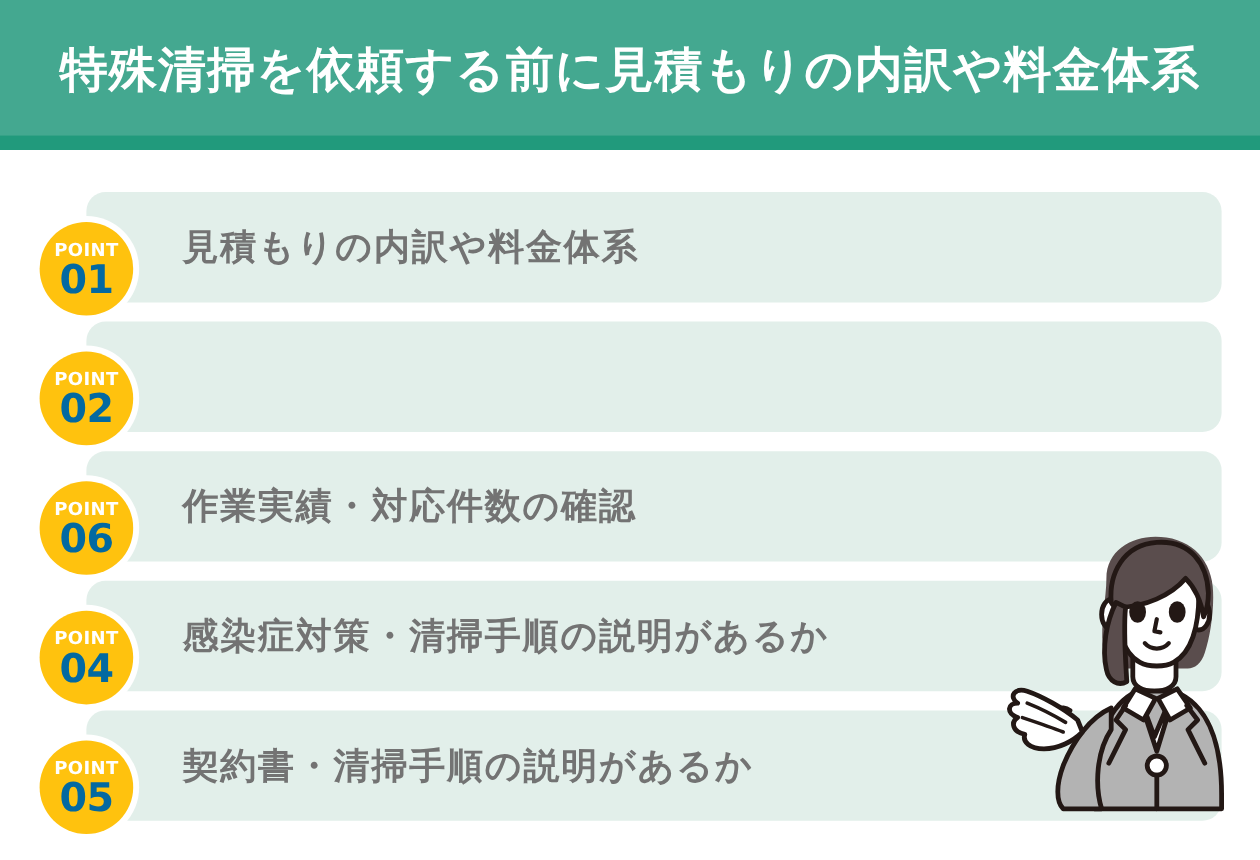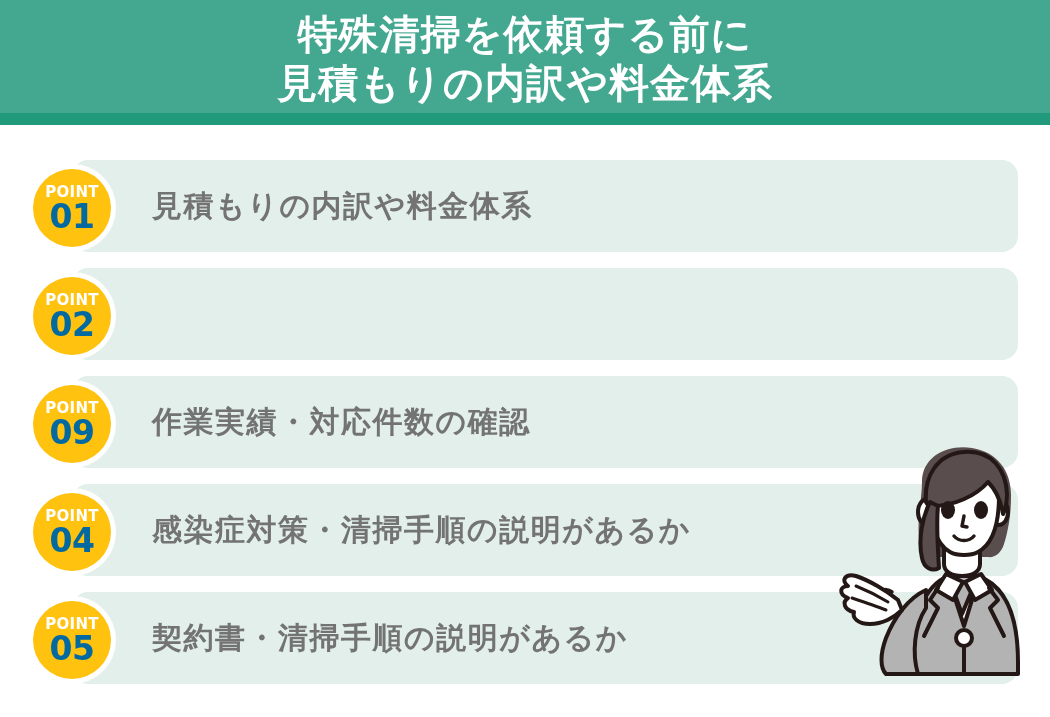--- a/index.html
+++ b/index.html
@@ -18,21 +18,21 @@
   
   .header {
     position: absolute;
     left: 0;
     top: 0;
     width: 1050px;
     height: 118px;
     background: #44a890;
     box-sizing: border-box;
     display: flex;
-    flex-direction: column;
+    flex-direction: row;
     align-items: center;
     justify-content: center;
   }
   .header-accent {
     position: absolute;
     left: 0;
     top: 113px;
     width: 1050px;
     height: 12px;
     background: #219a7c;
@@ -79,21 +79,21 @@
     font-size: 30px;
     font-weight: bold;
     color: #737373;
     letter-spacing: 1.5px;
     white-space: nowrap;
     z-index: 3;
   }
   .point-badge-wrap {
     position: absolute;
     left: 28px;
-    top: 4px;
+    top: 20px;
     width: 88px;
     height: 88px;
     border-radius: 50%;
     background: #ffffff;
     z-index: 2;
     display: flex;
     align-items: center;
     justify-content: center;
   }
   .point-badge {
@@ -164,21 +164,21 @@
         <span class="badge-num">02</span>
       </div>
     </div>
   </div>
 
   <div class="point-row">
     <div class="point-bar"></div>
     <div class="point-badge-wrap">
       <div class="point-badge">
         <span class="badge-word">POINT</span>
-        <span class="badge-num">09</span>
+        <span class="badge-num">06</span>
       </div>
     </div>
     <div class="point-label">作業実績・対応件数の確認</div>
   </div>
 
   <div class="point-row">
     <div class="point-bar"></div>
     <div class="point-badge-wrap">
       <div class="point-badge">
         <span class="badge-word">POINT</span>

